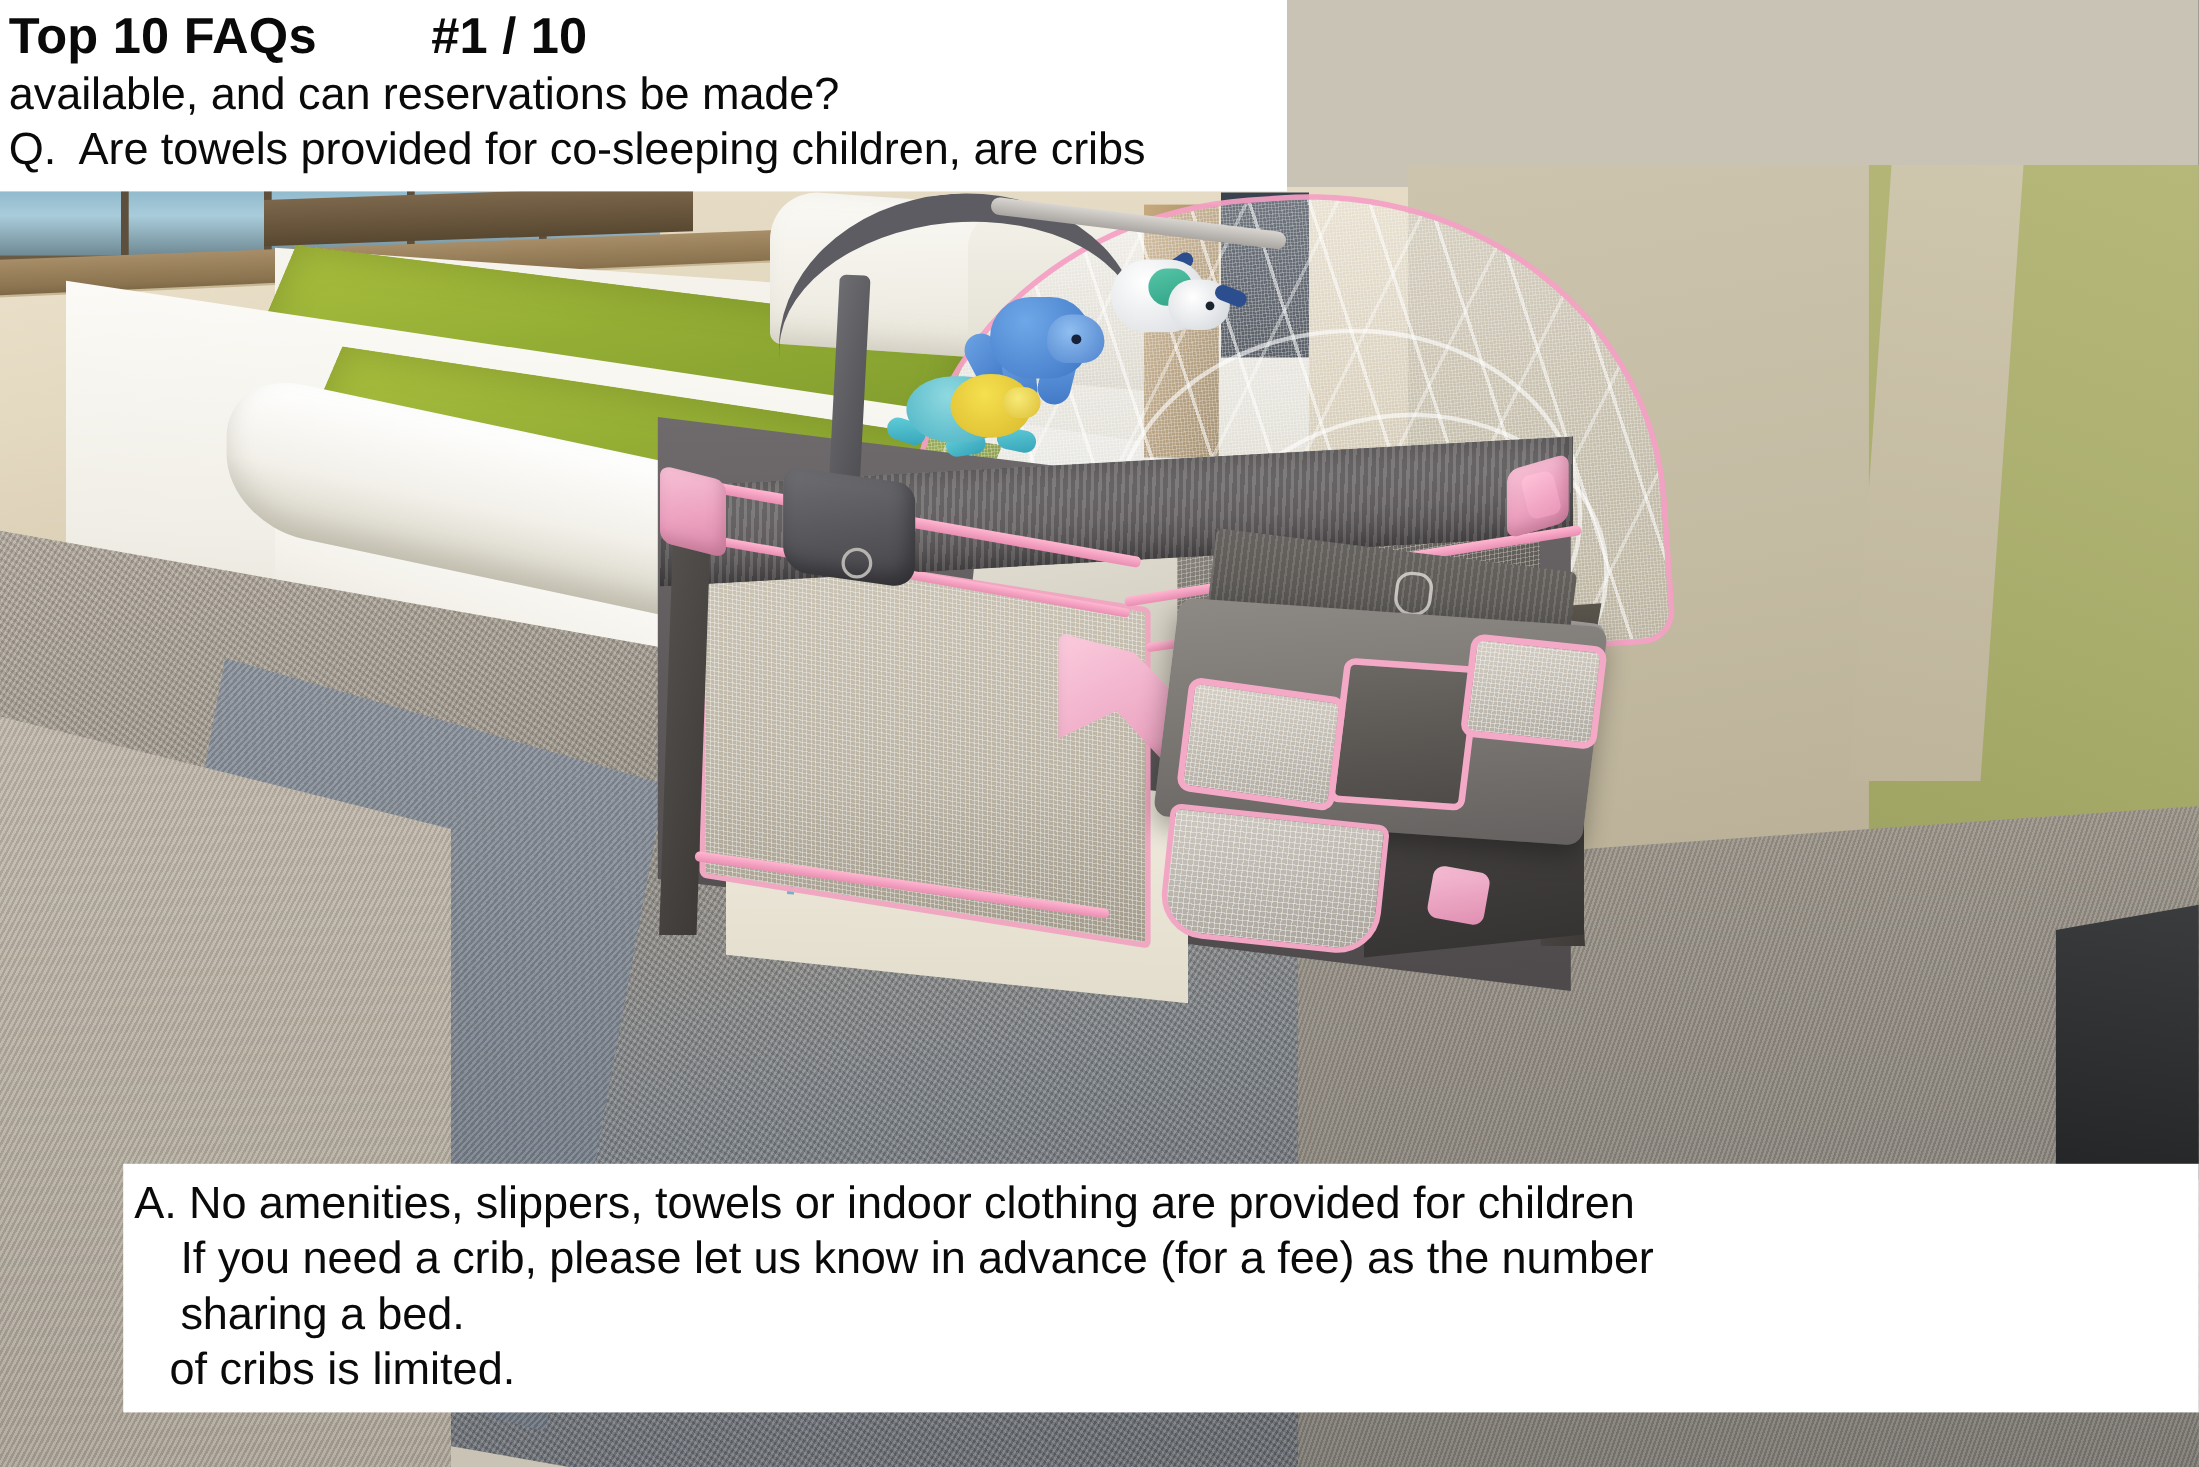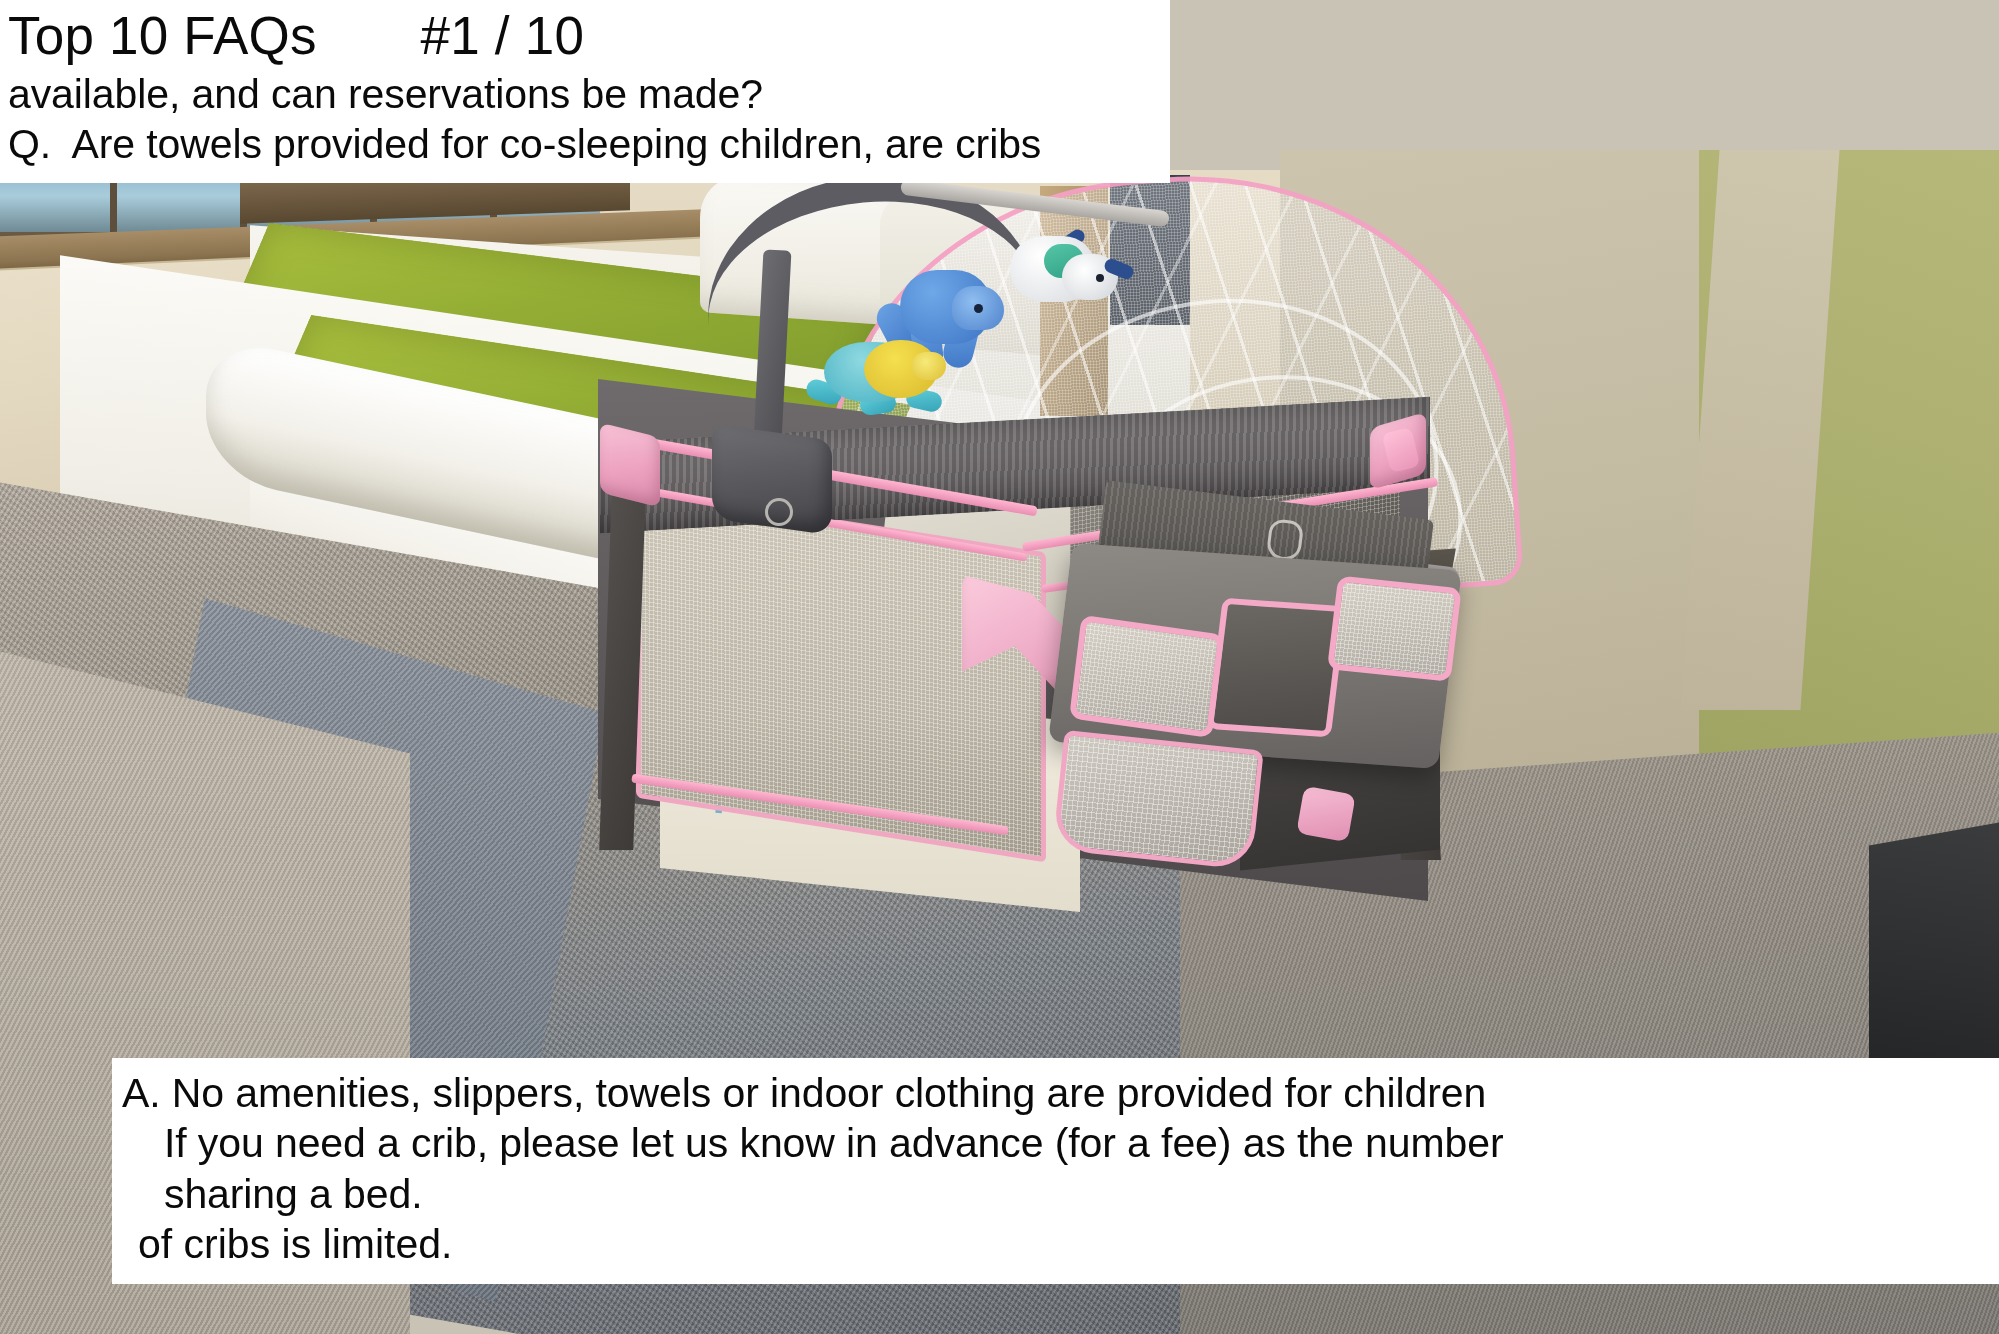--- a/index.html
+++ b/index.html
@@ -674,23 +674,24 @@
 
   #question-box {
     left: 0; top: 0;
     width: 1170px;
     padding: 4px 0 14px 0;
   }
   .q-title-row {
     display: flex;
     align-items: flex-end;
     padding-left: 8px;
-    font-size: 53px;
+    font-size: 46px;
     line-height: 1.22;
     letter-spacing: .2px;
+    font-weight: bold;
   }
   .q-title-row .spacer { display: inline-block; width: 104px; }
   .q-text {
     padding: 0 10px 0 8px;
     font-size: 41px;
     line-height: 1.22;
     letter-spacing: -.1px;
   }
 
   #answer-box {
@@ -702,21 +703,21 @@
     font-size: 41px;
     line-height: 1.23;
     padding-left: 10px;
     letter-spacing: -.1px;
     white-space: nowrap;
   }
   .a-indent { padding-left: 52px; }
   .a-last-row {
     display: flex;
     align-items: baseline;
-    padding-left: 26px;
+    padding-left: 42px;
     font-size: 41px;
     line-height: 1.23;
     white-space: nowrap;
   }
   .a-last-row .gap { display: inline-block; width: 160px; }
   .disclaimer { color: #c0281e; }
 </style>
 </head>
 <body>
 

